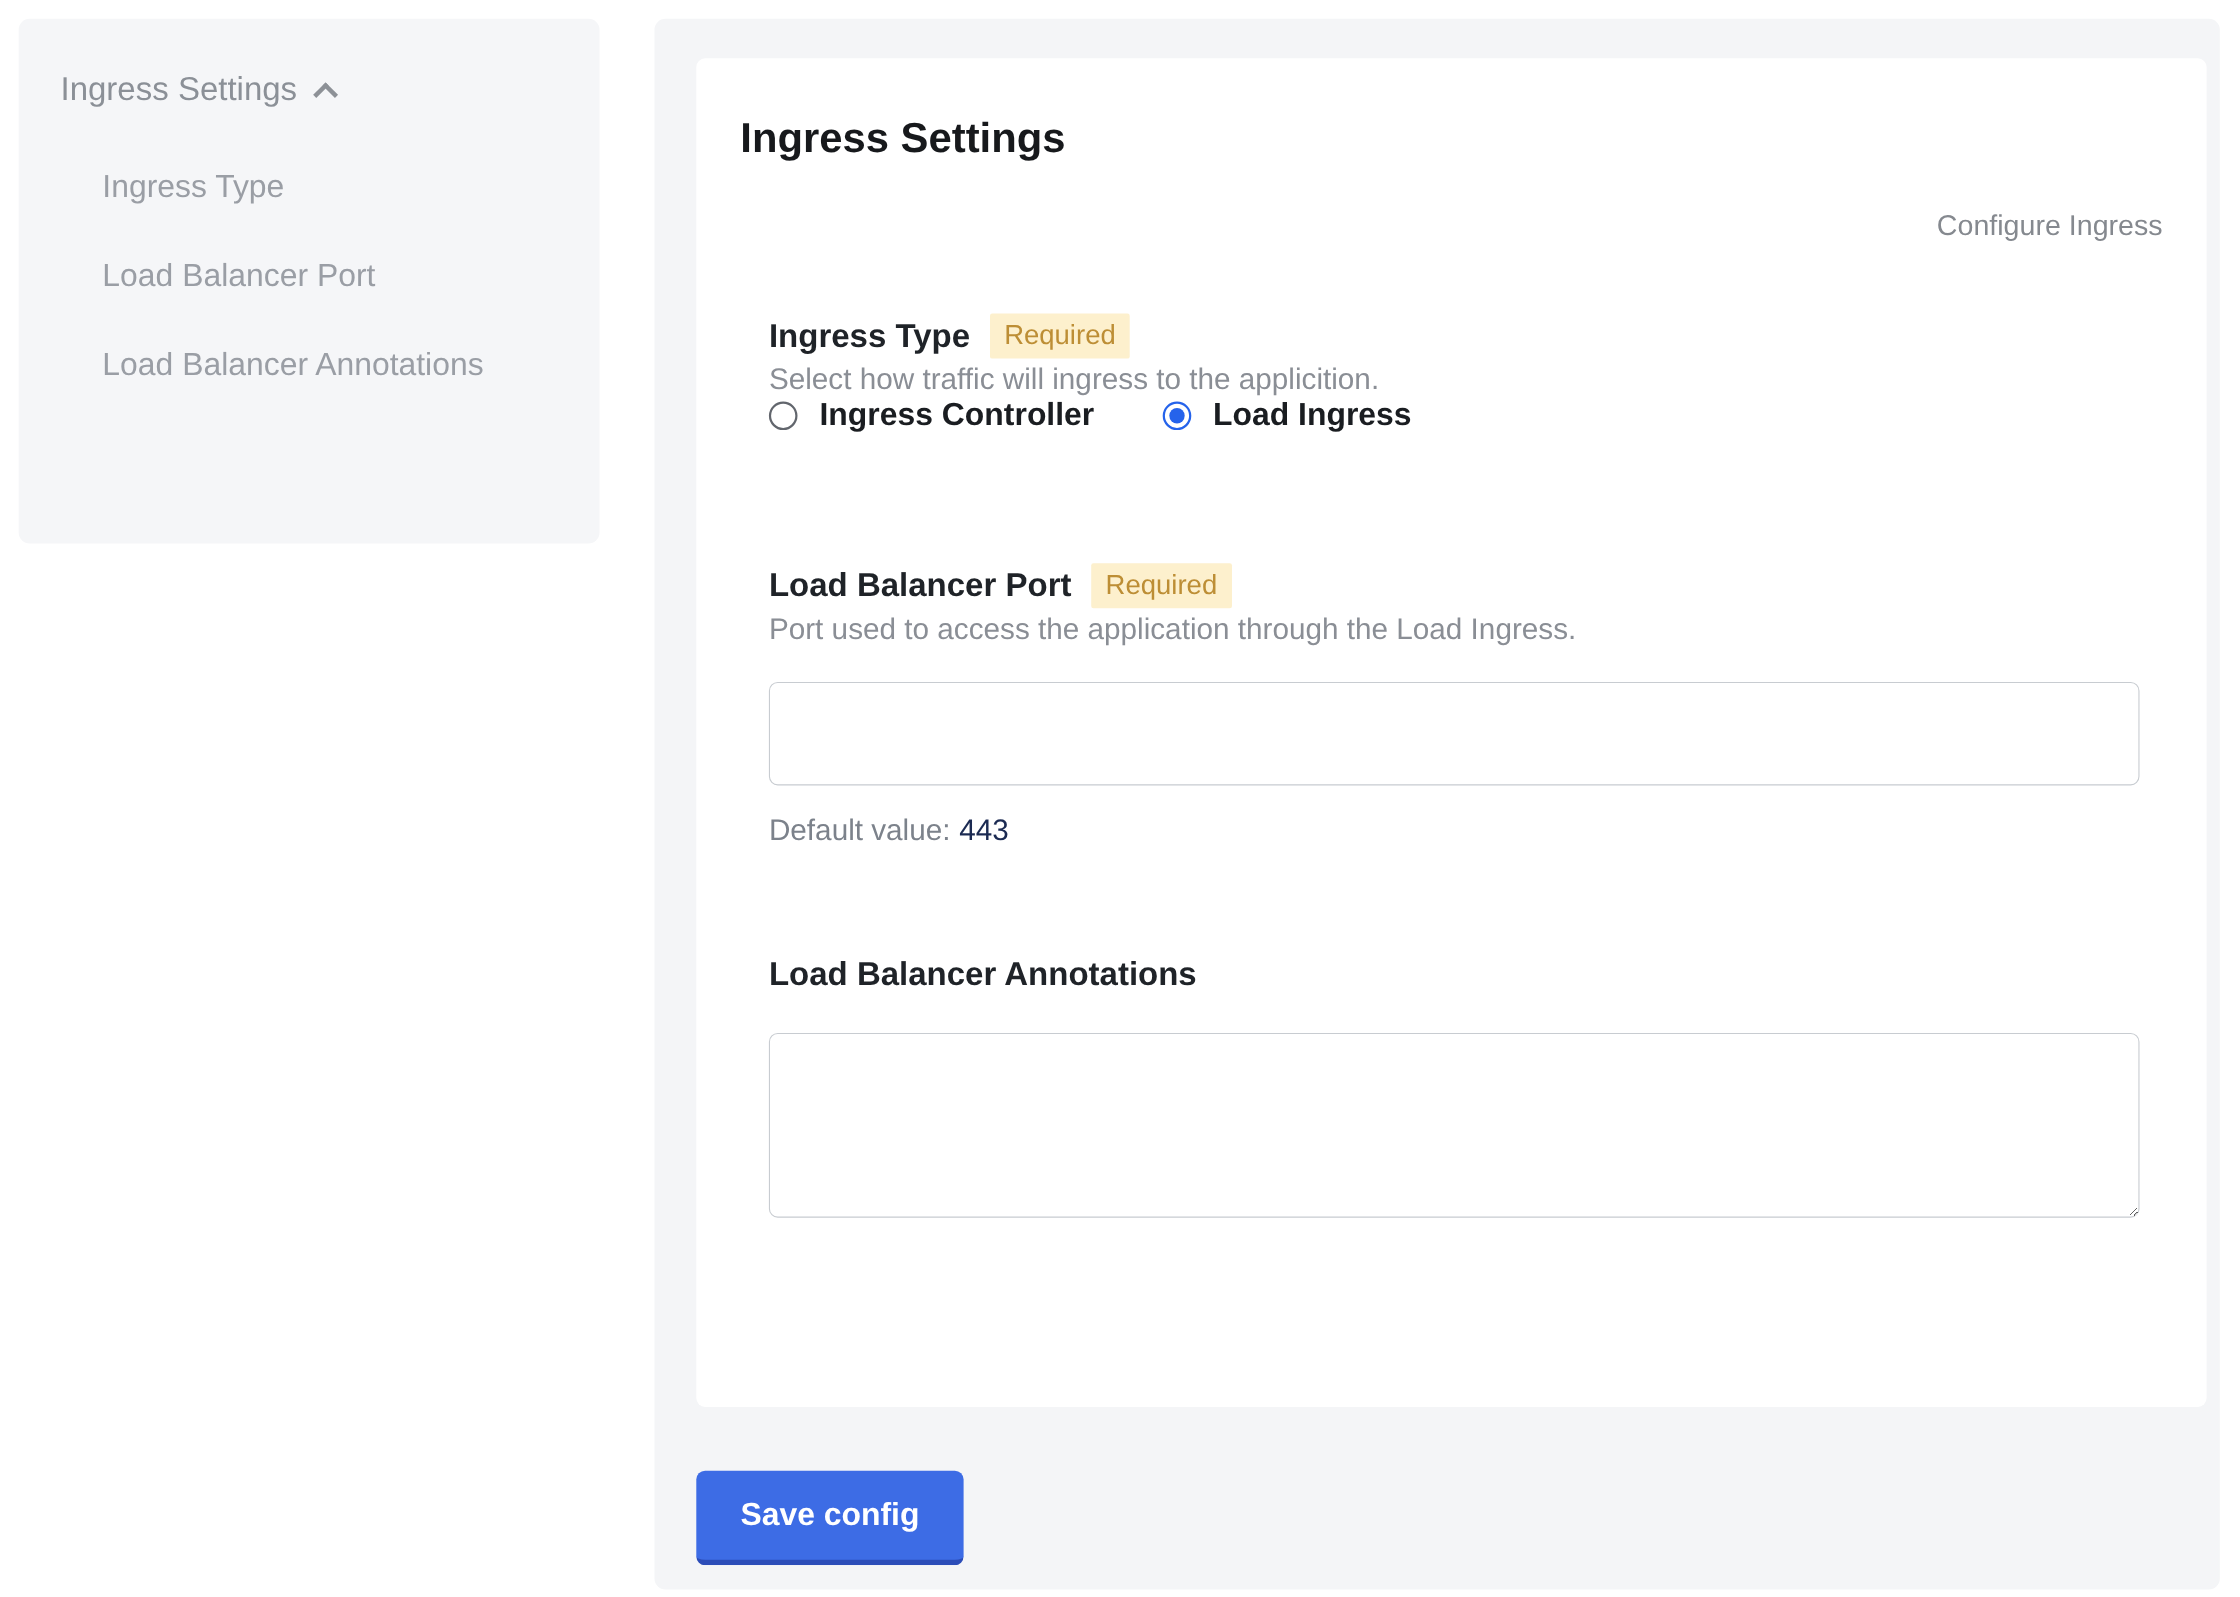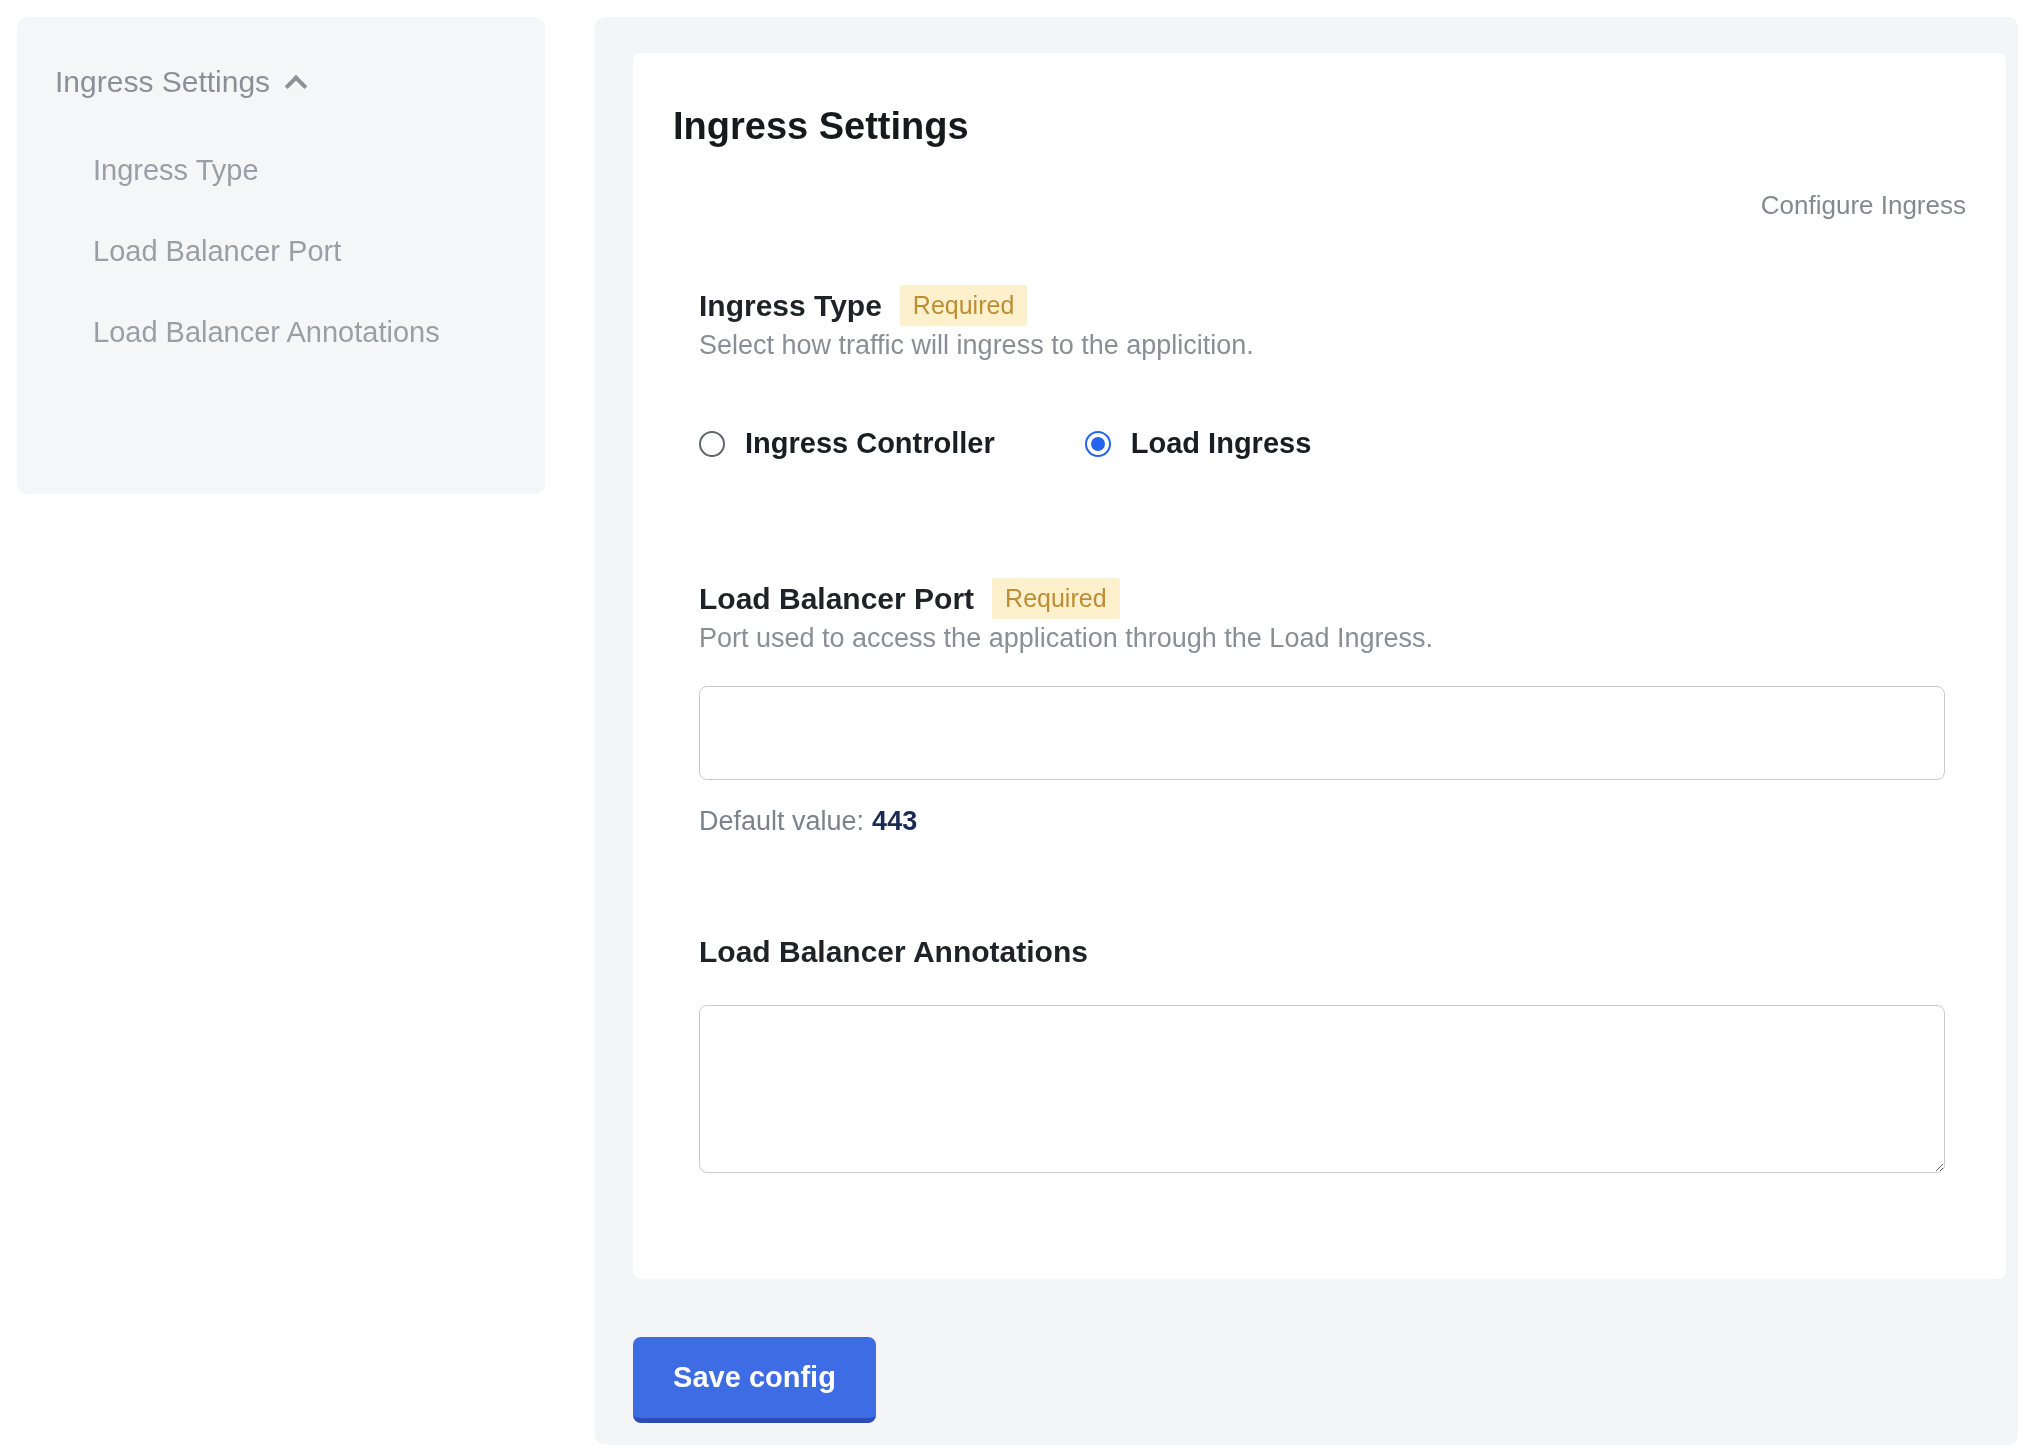--- a/index.html
+++ b/index.html
@@ -94,22 +94,21 @@
   .section-desc {
     margin-top: 4px;
     font-size: 27px;
     color: #8a8e95;
   }
 
   
   .radio-row {
     display: flex;
     align-items: flex-end;
-    gap: 90px;
-    margin-top: 66px;
+    gap: 62px;
   }
   .radio-option {
     display: flex;
     align-items: center;
     gap: 20px;
     cursor: pointer;
   }
   .radio {
     width: 26px; height: 26px;
     border-radius: 50%;
@@ -146,21 +145,21 @@
     font-family: "Liberation Sans", sans-serif;
     outline: none;
   }
   .default-row {
     margin-top: 26px;
     font-size: 27px;
     color: #7c828b;
   }
   .default-value {
     color: #1b2a52;
-    font-weight: 700;
+    font-weight: 400;
     margin-left: 8px;
     text-align: right;
   }
 
   .section-annotations { margin-top: 98px; }
   .textarea-input {
     display: block;
     margin-top: 36px;
     width: 1246px;
     height: 168px;

